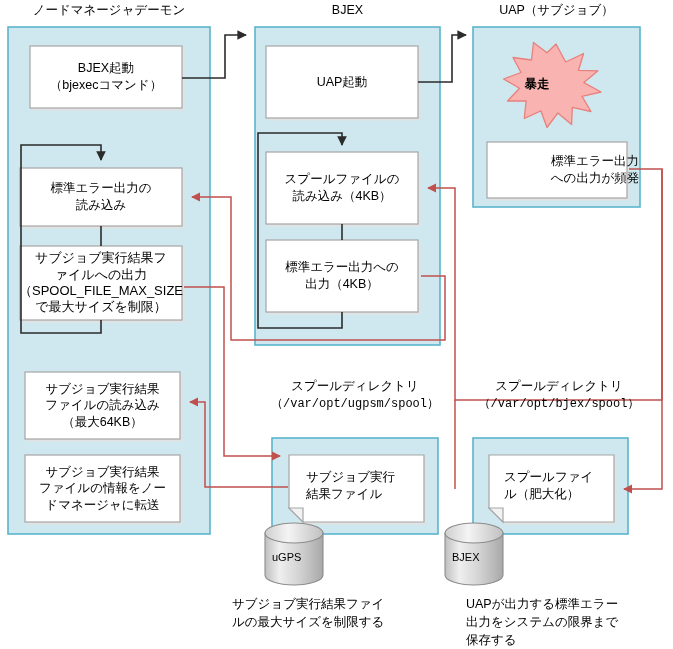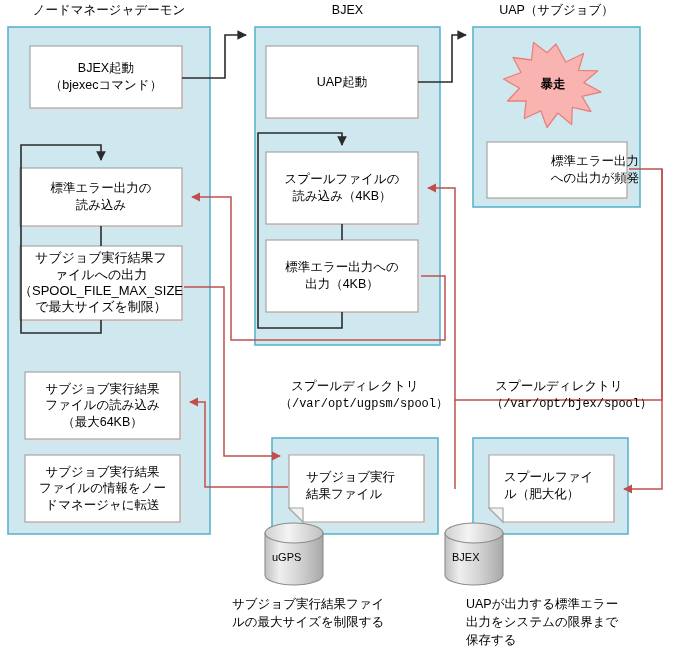--- a/index.html
+++ b/index.html
@@ -12,21 +12,21 @@
   svg.layer{position:absolute;left:0;top:0;width:673px;height:649px;overflow:visible;}
   .lbl{
     position:absolute;font-size:12.5px;line-height:1.25;color:#000;
     text-align:center;white-space:pre-line;
   }
   .boxtext{
     position:absolute;display:flex;align-items:center;justify-content:center;
     text-align:center;font-size:12.5px;line-height:1.33;color:#000;
     white-space:pre-line;pointer-events:none;
   }
-  .mono{font-family:"Liberation Mono","DejaVu Sans Mono",monospace;text-align:right;}
+  .mono{font-family:"Liberation Mono","DejaVu Sans Mono",monospace;}
   .cyl-label{
     position:absolute;font-size:11px;color:#000;text-align:left;
   }
   .note{
     position:absolute;font-size:12.5px;line-height:1.45;color:#000;
     text-align:left;white-space:pre-line;
   }
 </style>
 </head>
 <body>
@@ -186,21 +186,21 @@
   <div class="boxtext" style="left:25px;top:455px;width:155px;height:67px;">サブジョブ実行結果
 ファイルの情報をノー
 ドマネージャに転送</div>
 
   <div class="boxtext" style="left:266px;top:46px;width:152px;height:72px;">UAP起動</div>
   <div class="boxtext" style="left:266px;top:152px;width:152px;height:72px;">スプールファイルの
 読み込み（4KB）</div>
   <div class="boxtext" style="left:266px;top:240px;width:152px;height:72px;">標準エラー出力への
 出力（4KB）</div>
 
-  <div class="boxtext" style="left:504px;top:60px;width:98px;height:48px;font-weight:bold;">暴走</div>
+  <div class="boxtext" style="left:488px;top:60px;width:98px;height:48px;font-weight:bold;">暴走</div>
   <div class="boxtext" style="left:487px;top:142px;width:140px;height:56px;padding-left:38px;">標準エラー出力
 への出力が頻発</div>
 
   <div class="lbl" style="left:262px;top:379px;width:186px;">スプールディレクトリ</div>
   <div class="lbl mono" style="left:262px;top:397px;width:186px;font-size:12px;">（/var/opt/ugpsm/spool）</div>
   <div class="boxtext" style="left:294px;top:455px;width:128px;height:62px;justify-content:flex-start;padding-left:12px;text-align:left;">サブジョブ実行
 結果ファイル</div>
   <div class="cyl-label" style="left:272px;top:551px;">uGPS</div>
   <div class="note" style="left:232px;top:595px;width:210px;">サブジョブ実行結果ファイ
 ルの最大サイズを制限する</div>

